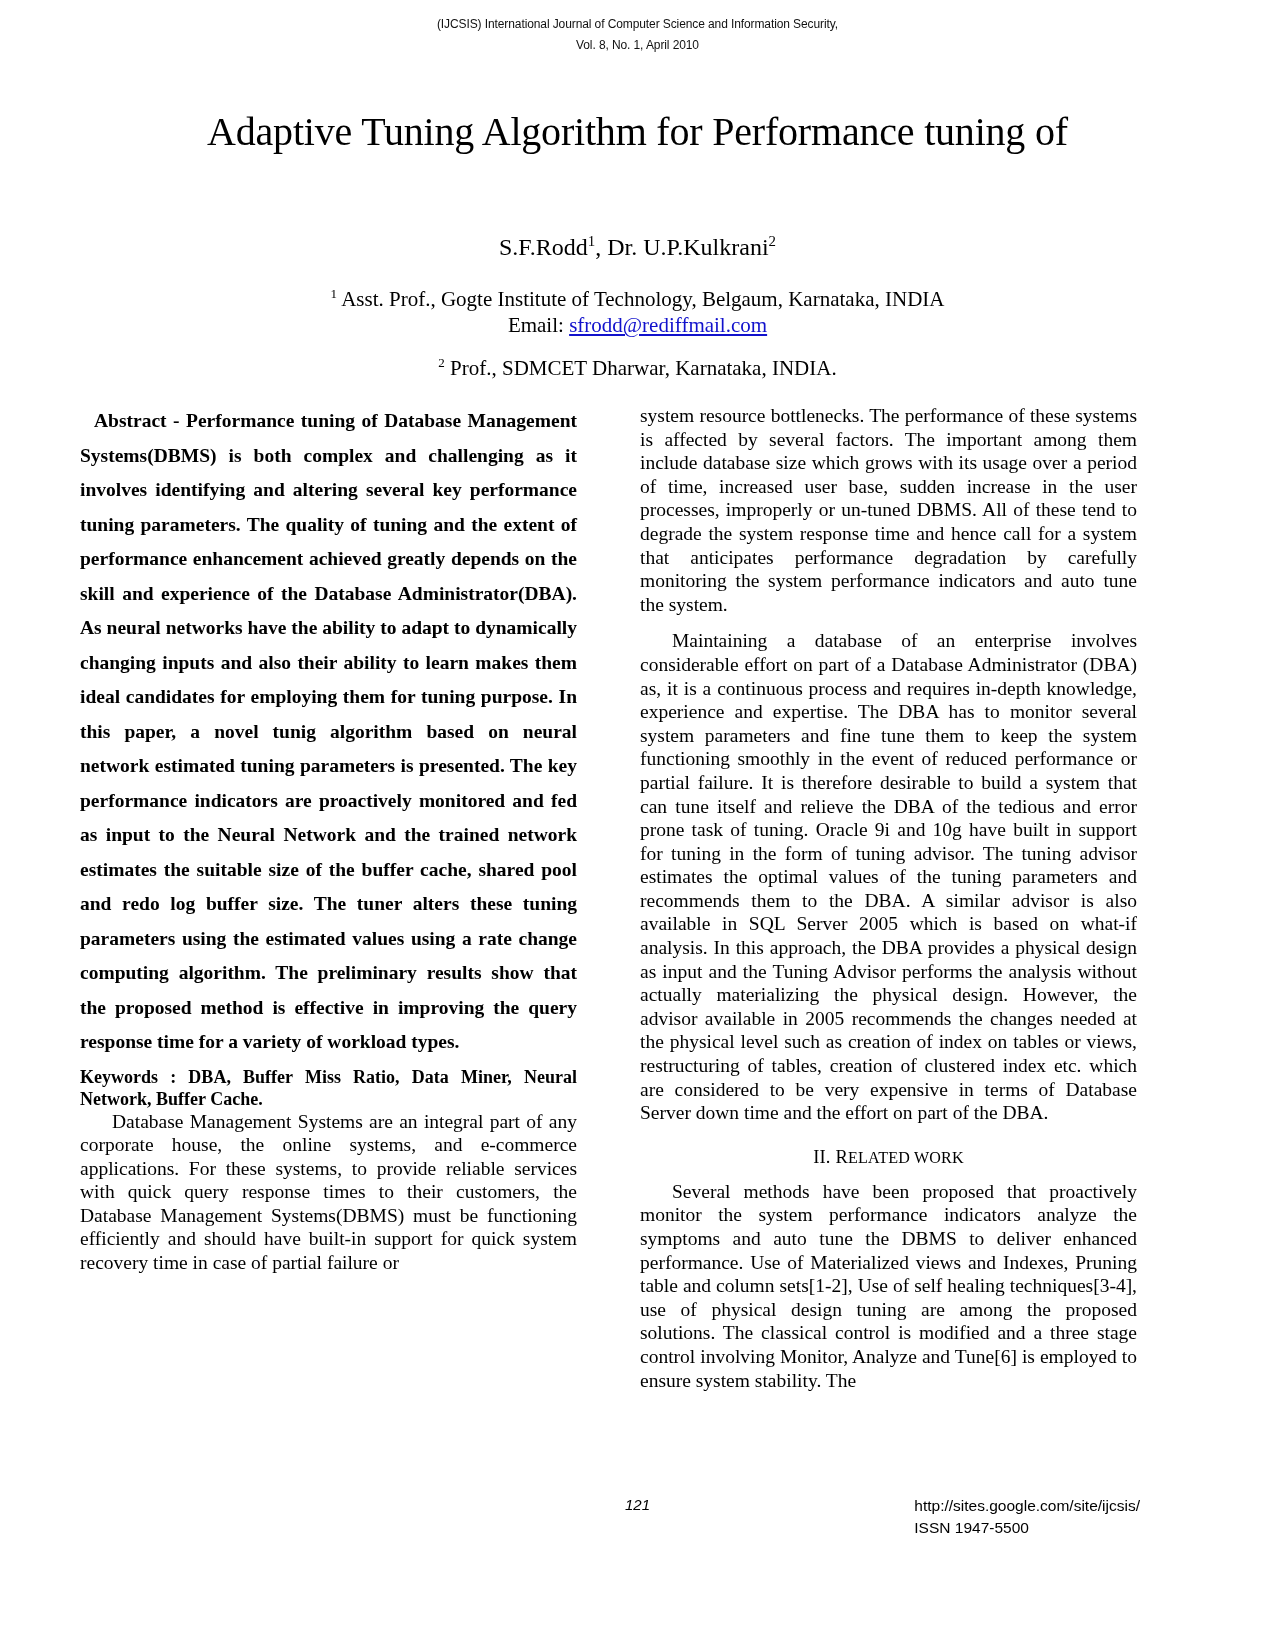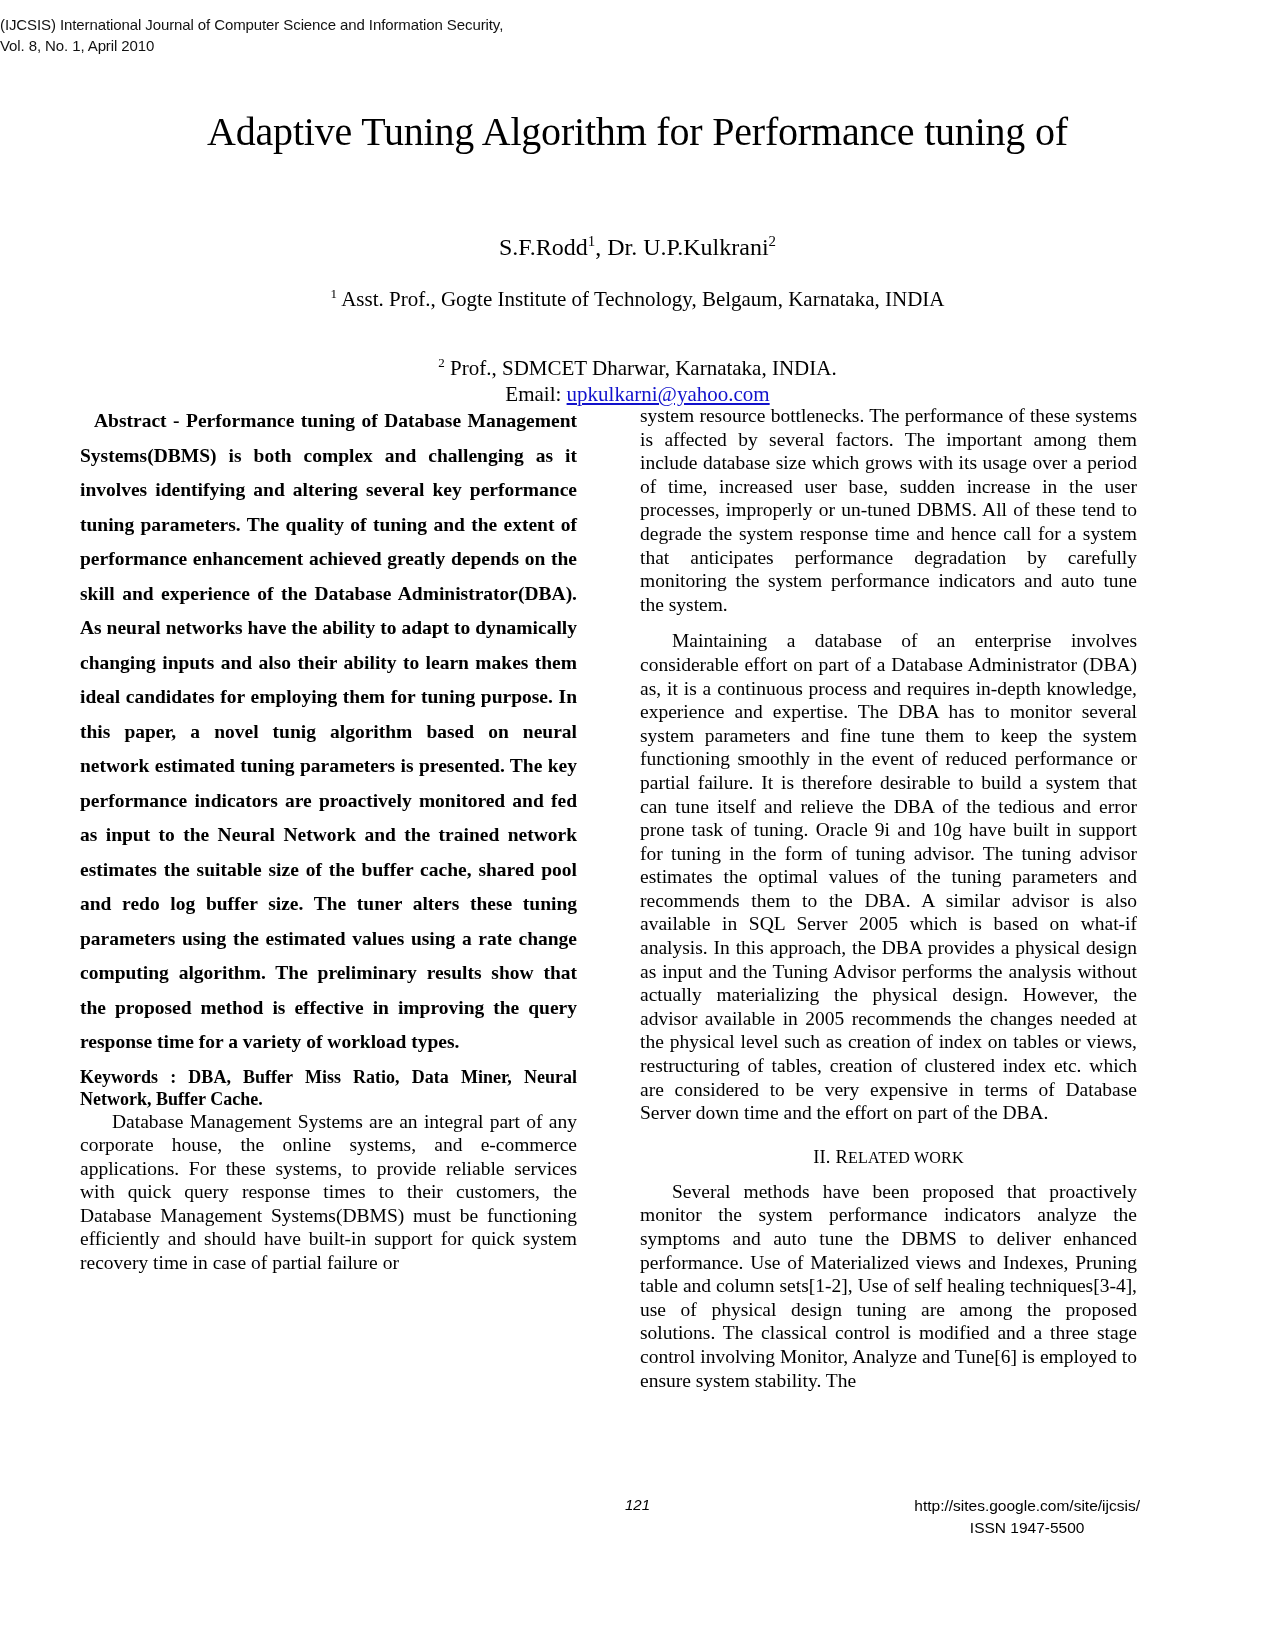--- a/index.html
+++ b/index.html
@@ -13,22 +13,23 @@
     position: relative;
     overflow: hidden;
   }
 
   
   .running-head {
     position: absolute;
     top: 14px;
     left: 0;
     width: 1275px;
+    text-align: center;
     font-family: "Liberation Sans", sans-serif;
-    font-size: 15px;
+    font-size: 12px;
     line-height: 21px;
     letter-spacing: -0.1px;
     color: #111;
   }
   .running-head .rh-line { display: block; }
 
   
   .title-block {
     position: absolute;
     top: 106px;
@@ -143,21 +144,21 @@
     text-align: center;
     font-family: "Liberation Sans", sans-serif;
     font-size: 15px;
     line-height: 20px;
     font-style: italic;
   }
   .footer-right {
     position: absolute;
     right: 135px;
     top: 0;
-    text-align: center;
+    text-align: left;
     font-family: "Liberation Sans", sans-serif;
     font-size: 15.5px;
     line-height: 22px;
   }
   .footer-right .fr-line { display: block; }
   .footer-right .issn { display: block; }
 </style>
 </head>
 <body>
 
@@ -171,25 +172,25 @@
     <span>Adaptive Tuning Algorithm for Performance tuning of</span><br>
   </h1>
 </div>
 
 <div class="authors">
   <span>S.F.Rodd</span><sup>1</sup><span>, </span><span>Dr. U.P.Kulkrani</span><sup>2</sup>
 </div>
 
 <div class="affil affil-1">
   <span class="line"><sup>1</sup> <span>Asst. Prof., Gogte Institute of Technology, Belgaum, Karnataka, INDIA</span></span>
+  <span class="line"><span>Email: </span><a class="email" href="#">sfrodd@rediffmail.com</a></span>
 </div>
 
 <div class="affil affil-2">
   <span class="line"><sup>2</sup> <span>Prof., SDMCET Dharwar, Karnataka, INDIA.</span></span>
-  <span class="line"><span>Email: </span><a class="email" href="#">upkulkarni@yahoo.com</a></span>
 </div>
 
 <div class="columns">
 
   <div class="col col-left">
     <p class="abstract">Abstract  -  Performance  tuning  of  Database Management  Systems(DBMS)  is  both  complex  and challenging as it involves identifying and altering several key  performance  tuning  parameters.  The  quality  of tuning  and  the  extent  of  performance  enhancement achieved greatly depends on the skill and experience of the  Database  Administrator(DBA).  As  neural  networks have the ability to adapt to dynamically changing inputs and  also  their  ability  to  learn  makes  them  ideal candidates  for  employing  them  for  tuning  purpose.  In this  paper,  a  novel  tunig  algorithm  based  on  neural network  estimated  tuning  parameters  is  presented.  The key  performance  indicators  are  proactively  monitored and  fed  as  input  to  the  Neural  Network  and  the  trained network  estimates  the  suitable  size  of  the  buffer  cache, shared  pool  and  redo  log  buffer  size.  The  tuner  alters these  tuning  parameters  using  the  estimated  values  using a  rate  change  computing  algorithm.  The  preliminary results  show  that  the  proposed  method  is  effective  in improving  the  query  response  time  for  a  variety  of workload types.</p>
     <p class="keywords">Keywords : DBA, Buffer Miss Ratio, Data Miner, Neural Network, Buffer Cache.</p>
 
 
     <p class="body">Database Management Systems are an integral part of any corporate house, the online systems, and e-commerce applications. For these systems, to provide reliable services with quick query response times to their customers, the Database Management Systems(DBMS) must be functioning efficiently and should have built-in support for quick system recovery time in case of partial failure or</p>

